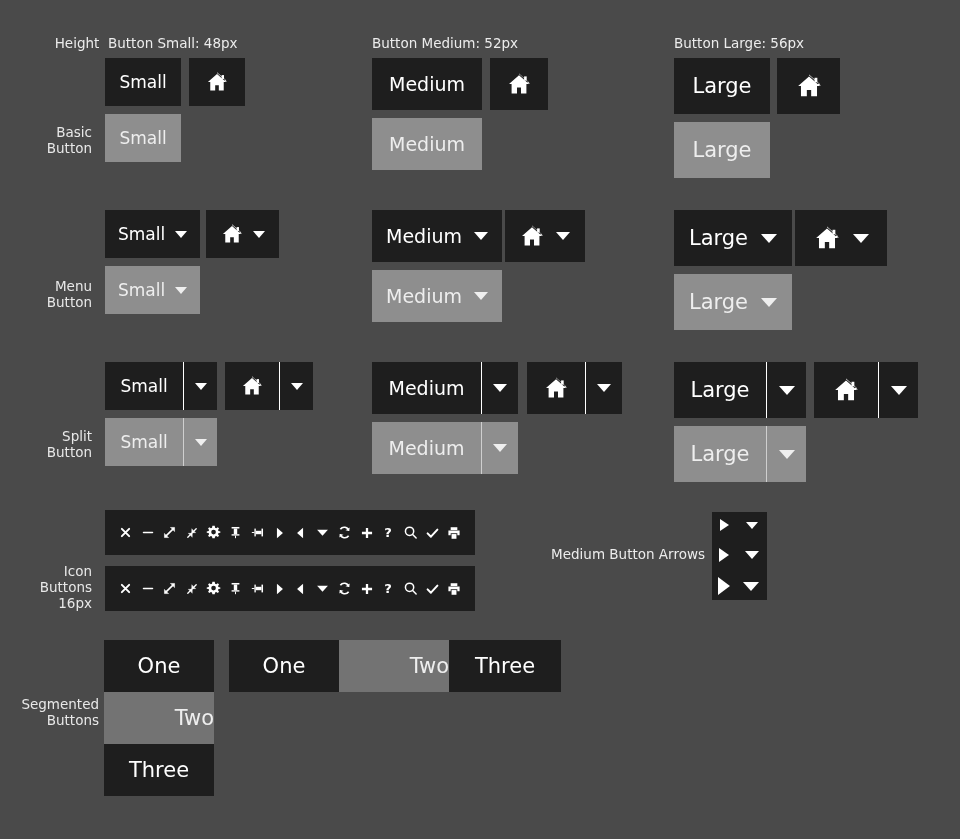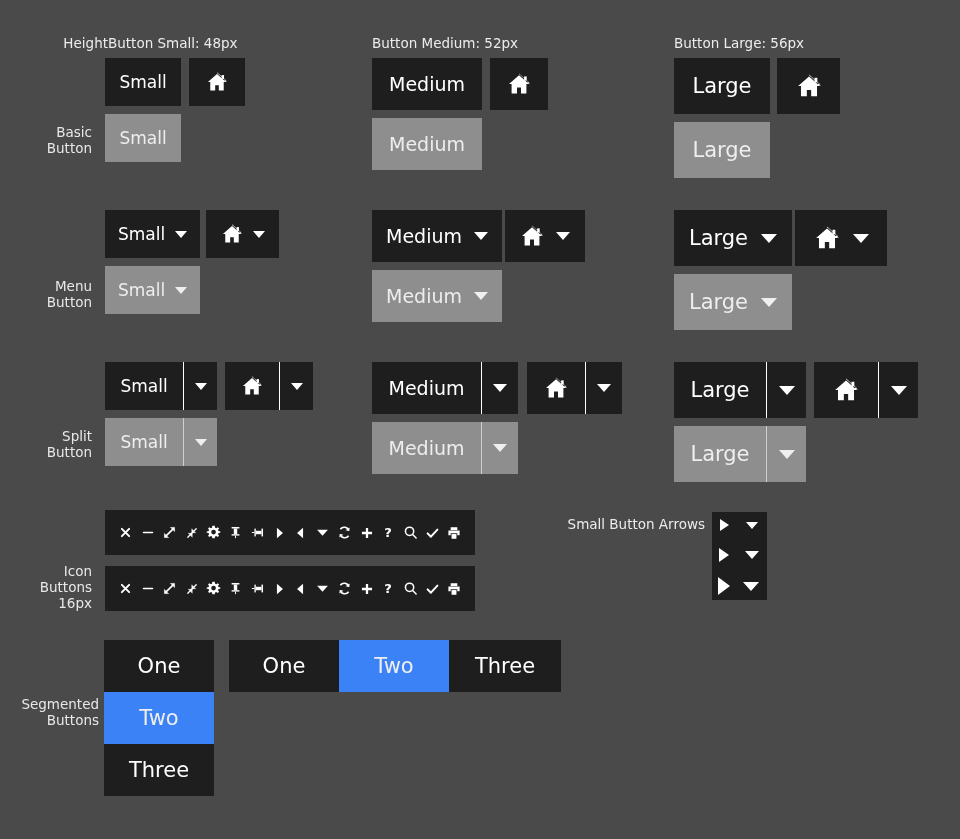--- a/index.html
+++ b/index.html
@@ -181,30 +181,31 @@
   .seg.vert { flex-direction: column; }
   .seg .segitem {
     background: #1e1e1e;
     color: #ffffff;
     display: flex;
     align-items: center;
     justify-content: center;
     box-sizing: border-box;
   }
   .seg .segitem.sel {
-    background: #3b82f6;
+    background: #737373;
     color: #eeeeee;
+    justify-content: flex-end;
   }
 </style>
 </head>
 <body>
 
 <div class="stage">
 
-  <div class="col-header" style="left:46px; top:35px; width:62px; text-align:right;">Height</div>
+  <div class="col-header" style="left:46px; top:35px; width:62px; text-align:center;">Height</div>
   <div class="col-header" style="left:108px; top:35px;">Button Small: 48px</div>
   <div class="col-header" style="left:372px; top:35px;">Button Medium: 52px</div>
   <div class="col-header" style="left:674px; top:35px;">Button Large: 56px</div>
 
   <div class="row-label" style="left:0px; top:92px; width:92px;">Basic
 Button</div>
   <div class="row-label" style="left:0px; top:246px; width:92px;">Menu
 Button</div>
   <div class="row-label" style="left:0px; top:396px; width:92px;">Split
 Button</div>
@@ -615,21 +616,21 @@
     </div>
     <div class="ibtn">
       <svg width="14" height="14" viewBox="0 0 16 16" fill="#ffffff">
         <rect x="4.2" y="1.4" width="7.6" height="3.2"></rect>
         <path d="M1.6 5 L14.4 5 L14.4 10.6 L11.8 10.6 L11.8 8.2 L4.2 8.2 L4.2 10.6 L1.6 10.6 Z"></path>
         <rect x="5.2" y="9.2" width="5.6" height="5.4"></rect>
       </svg>
     </div>
   </div>
 
-  <div class="arrow-label" style="left:460px; top:516px; width:245px;">Small Button Arrows</div>
+  <div class="arrow-label" style="left:460px; top:546px; width:245px;">Medium Button Arrows</div>
 
   <div class="arrowpanel" style="left:712px; top:512px; width:55px; height:88px;"></div>
 
   <div class="arrow-cell" style="left:714px; top:514px; width:20px; height:22px;">
     <span class="tri-right"></span>
   </div>
   <div class="arrow-cell" style="left:740px; top:514px; width:24px; height:22px;">
     <span class="caret"></span>
   </div>
 

